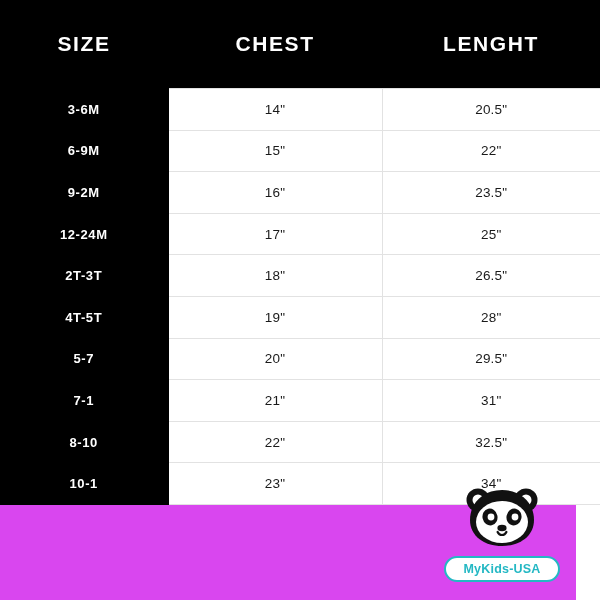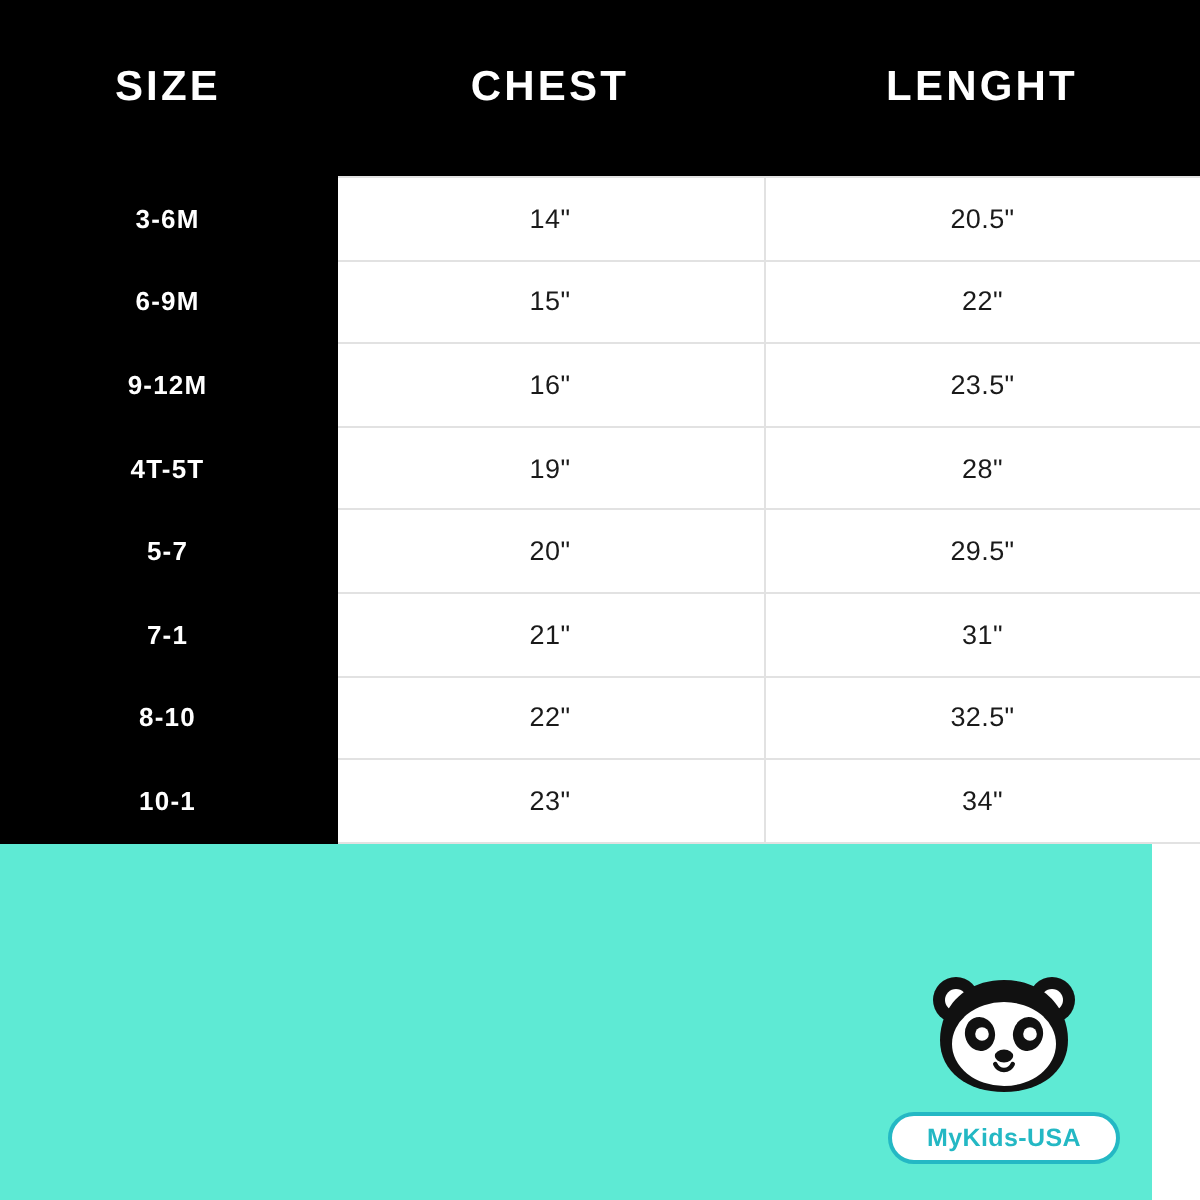--- a/index.html
+++ b/index.html
@@ -11,21 +11,21 @@
     height: 600px;
     background: #ffffff;
     font-family: "Liberation Sans", sans-serif;
     overflow: hidden;
   }
   .page {
     position: relative;
     width: 576px;
     height: 600px;
     box-sizing: border-box;
-    background: #5eead4;
+    background: #d946ef;
   }
   .size-table {
     position: absolute;
     left: 0;
     top: 0;
     width: 600px;
     border-collapse: collapse;
     table-layout: fixed;
   }
   .size-table col.c-size { width: 168px; }
@@ -132,23 +132,33 @@
         <td class="size-cell">3-6M</td>
         <td class="meas-cell">14"</td>
         <td class="meas-cell last-col">20.5"</td>
       </tr>
       <tr>
         <td class="size-cell">6-9M</td>
         <td class="meas-cell">15"</td>
         <td class="meas-cell last-col">22"</td>
       </tr>
       <tr>
-        <td class="size-cell">9-12M</td>
+        <td class="size-cell">9-2M</td>
         <td class="meas-cell">16"</td>
         <td class="meas-cell last-col">23.5"</td>
+      </tr>
+      <tr>
+        <td class="size-cell">12-24M</td>
+        <td class="meas-cell">17"</td>
+        <td class="meas-cell last-col">25"</td>
+      </tr>
+      <tr>
+        <td class="size-cell">2T-3T</td>
+        <td class="meas-cell">18"</td>
+        <td class="meas-cell last-col">26.5"</td>
       </tr>
       <tr>
         <td class="size-cell">4T-5T</td>
         <td class="meas-cell">19"</td>
         <td class="meas-cell last-col">28"</td>
       </tr>
       <tr>
         <td class="size-cell">5-7</td>
         <td class="meas-cell">20"</td>
         <td class="meas-cell last-col">29.5"</td>

